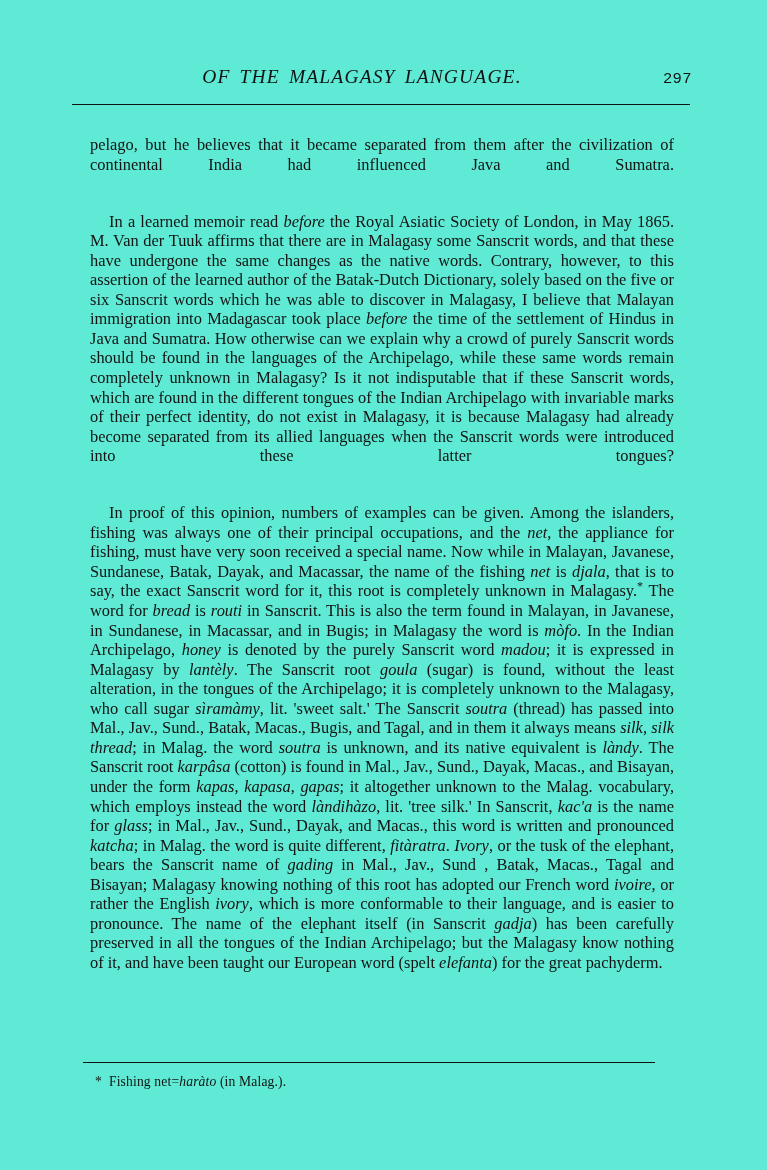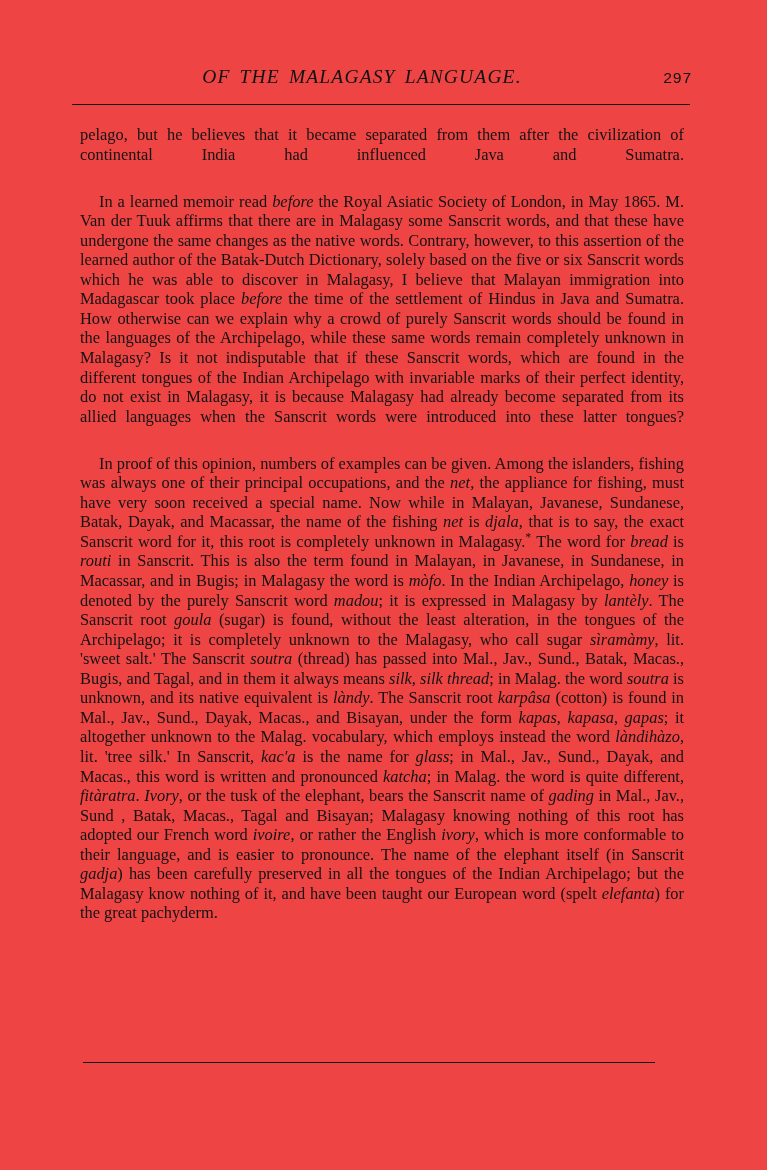--- a/index.html
+++ b/index.html
@@ -15,21 +15,21 @@
     overflow: hidden;
     font-family: "Liberation Serif", "DejaVu Serif", serif;
     color: #131313;
   }
 
   .page {
     position: absolute;
     left: 0; top: 0;
     width: 767px;
     height: 1170px;
-    background: #ef4444;
+    background: #5eead4;
   }
 
   
   .runhead {
     position: absolute;
     left: 72px;
     top: 66px;
     width: 620px;
     height: 30px;
   }
@@ -69,21 +69,21 @@
     top: 117px;
     width: 620px;
     font-size: 16.4px;
     line-height: 19.55px;
     text-align: justify;
     text-justify: inter-word;
     -webkit-hyphens: none;
     hyphens: none;
   }
   .textblock p {
-    margin: 8px;
+    margin: 18px;
     text-indent: 19px;
     text-align: justify;
   }
   .textblock p.noindent {
     text-indent: 0;
   }
   
   .textblock p::after {
     content: "";
     display: inline-block;
@@ -138,14 +138,17 @@
 
     <p class="noindent " id="p1">pelago, but he believes that it became separated from them after the civilization of continental India had influenced Java and Sumatra.</p>
 
     <p id="p2" class="">In a learned memoir read <i class="it">before</i> the Royal Asiatic Society of London, in May 1865. M. Van der Tuuk affirms that there are in Malagasy some Sanscrit words, and that these have undergone the same changes as the native words. Contrary, however, to this assertion of the learned author of the Batak-Dutch Dictionary, solely based on the five or six Sanscrit words which he was able to discover in Malagasy, I believe that Malayan immigration into Madagascar took place <i class="it">before</i> the time of the settlement of Hindus in Java and Sumatra. How otherwise can we explain why a crowd of purely Sanscrit words should be found in the languages of the Archipelago, while these same words remain completely unknown in Malagasy? Is it not indisputable that if these Sanscrit words, which are found in the different tongues of the Indian Archipelago with invariable marks of their perfect identity, do not exist in Malagasy, it is because Malagasy had already become separated from its allied languages when the Sanscrit words were introduced into these latter tongues?</p>
 
     <p class="ragged" id="p3">In proof of this opinion, numbers of examples can be given. Among the islanders, fishing was always one of their principal occupations, and the <i class="it">net</i>, the appliance for fishing, must have very soon received a special name. Now while in Malayan, Javanese, Sundanese, Batak, Dayak, and Macassar, the name of the fishing <i class="it">net</i> is <i class="it">djala</i>, that is to say, the exact Sanscrit word for it, this root is completely unknown in Malagasy.<span class="sup">*</span> The word for <i class="it">bread</i> is <i class="it">routi</i> in Sanscrit. This is also the term found in Malayan, in Javanese, in Sundanese, in Macassar, and in Bugis; in Malagasy the word is <i class="it">mòfo</i>. In the Indian Archipelago, <i class="it">honey</i> is denoted by the purely Sanscrit word <i class="it">madou</i>; it is expressed in Malagasy by <i class="it">lantèly</i>. The Sanscrit root <i class="it">goula</i> (sugar) is found, without the least alteration, in the tongues of the Archipelago; it is completely unknown to the Malagasy, who call sugar <i class="it">sìramàmy</i>, lit. 'sweet salt.' The Sanscrit <i class="it">soutra</i> (thread) has passed into Mal., Jav., Sund., Batak, Macas., Bugis, and Tagal, and in them it always means <i class="it">silk, silk thread</i>; in Malag. the word <i class="it">soutra</i> is unknown, and its native equivalent is <i class="it">làndy</i>. The Sanscrit root <i class="it">karpâsa</i> (cotton) is found in Mal., Jav., Sund., Dayak, Macas., and Bisayan, under the form <i class="it">kapas</i>, <i class="it">kapasa</i>, <i class="it">gapas</i>; it altogether unknown to the Malag. vocabulary, which employs instead the word <i class="it">làndihàzo</i>, lit. 'tree silk.' In Sanscrit, <i class="it">kac'a</i> is the name for <i class="it">glass</i>; in Mal., Jav., Sund., Dayak, and Macas., this word is written and pronounced <i class="it">katcha</i>; in Malag. the word is quite different, <i class="it">fitàratra</i>. <i class="it">Ivory</i>, or the tusk of the elephant, bears the Sanscrit name of <i class="it">gading</i> in Mal., Jav., Sund , Batak, Macas., Tagal and Bisayan; Malagasy knowing nothing of this root has adopted our French word <i class="it">ivoire</i>, or rather the English <i class="it">ivory</i>, which is more conformable to their language, and is easier to pronounce. The name of the elephant itself (in Sanscrit <i class="it">gadja</i>) has been carefully preserved in all the tongues of the Indian Archipelago; but the Malagasy know nothing of it, and have been taught our European word (spelt <i class="it">elefanta</i>) for the great pachyderm.</p>
 
   </div>
 
   <div class="note-rule"></div>
+  <div class="footnote">
+    <span class="star">*</span><span>Fishing net=</span><i>haràto</i><span> (in Malag.).</span>
+  </div>
 
 </div>
 
 </body></html>

